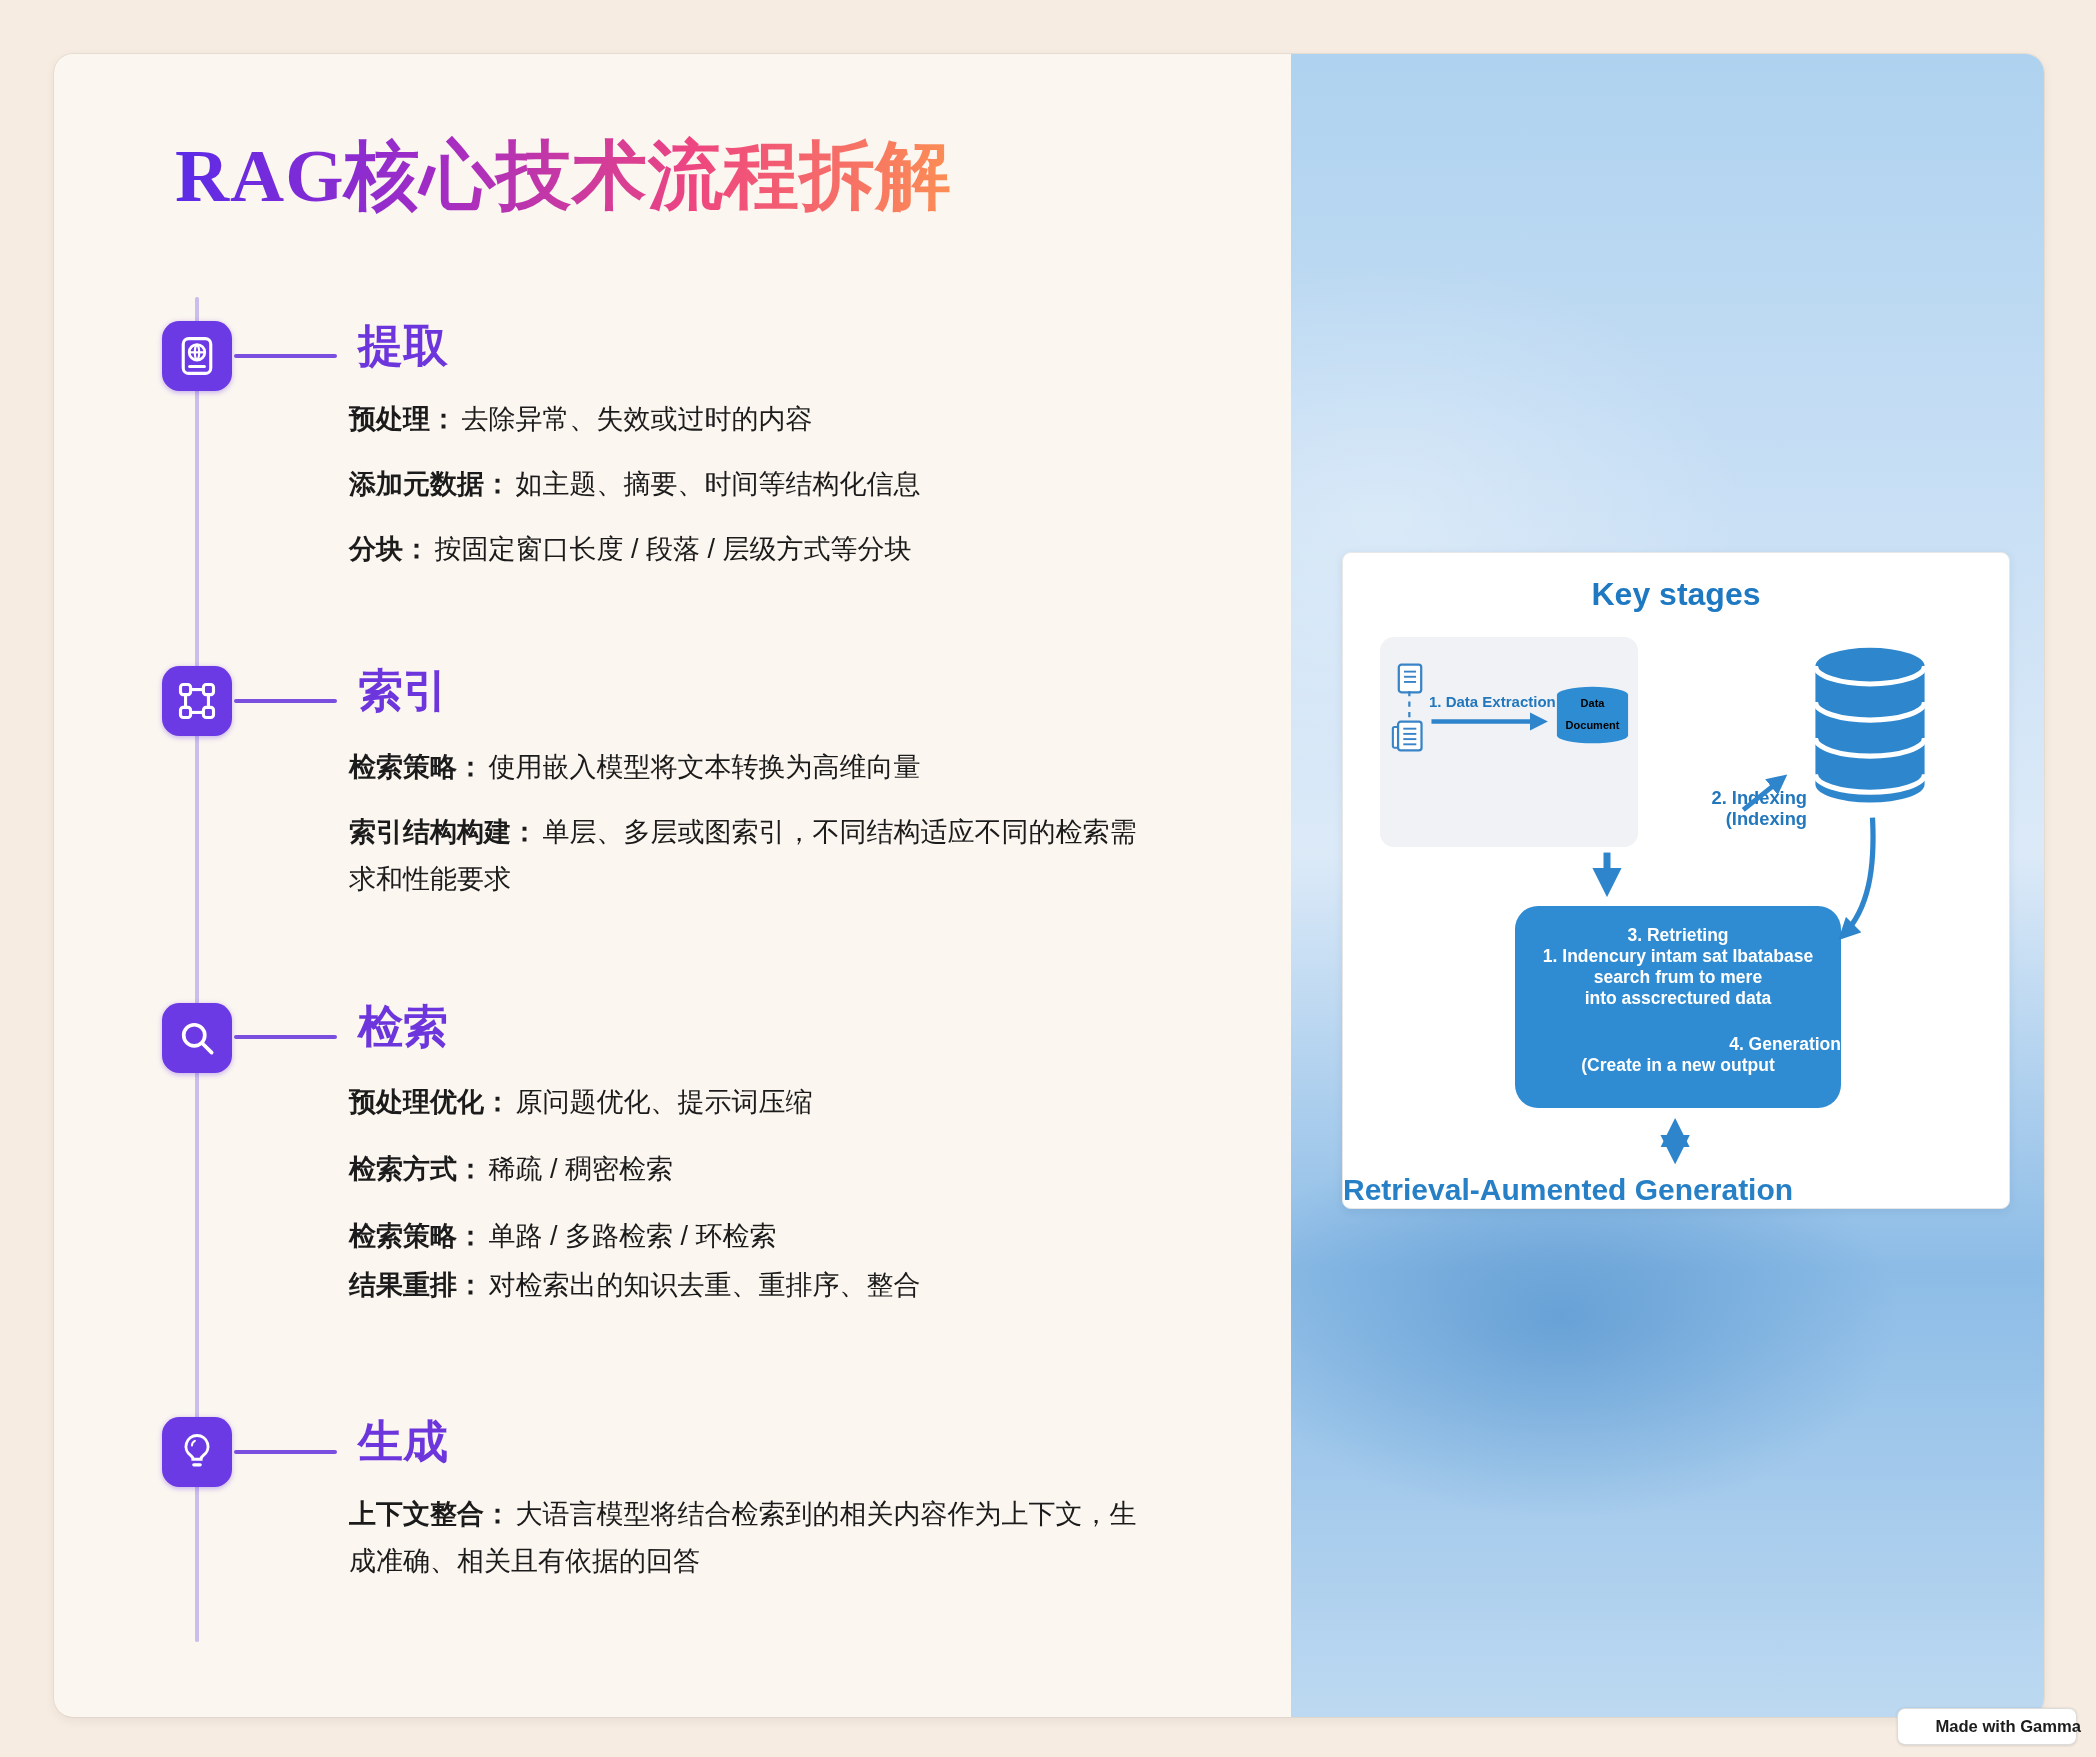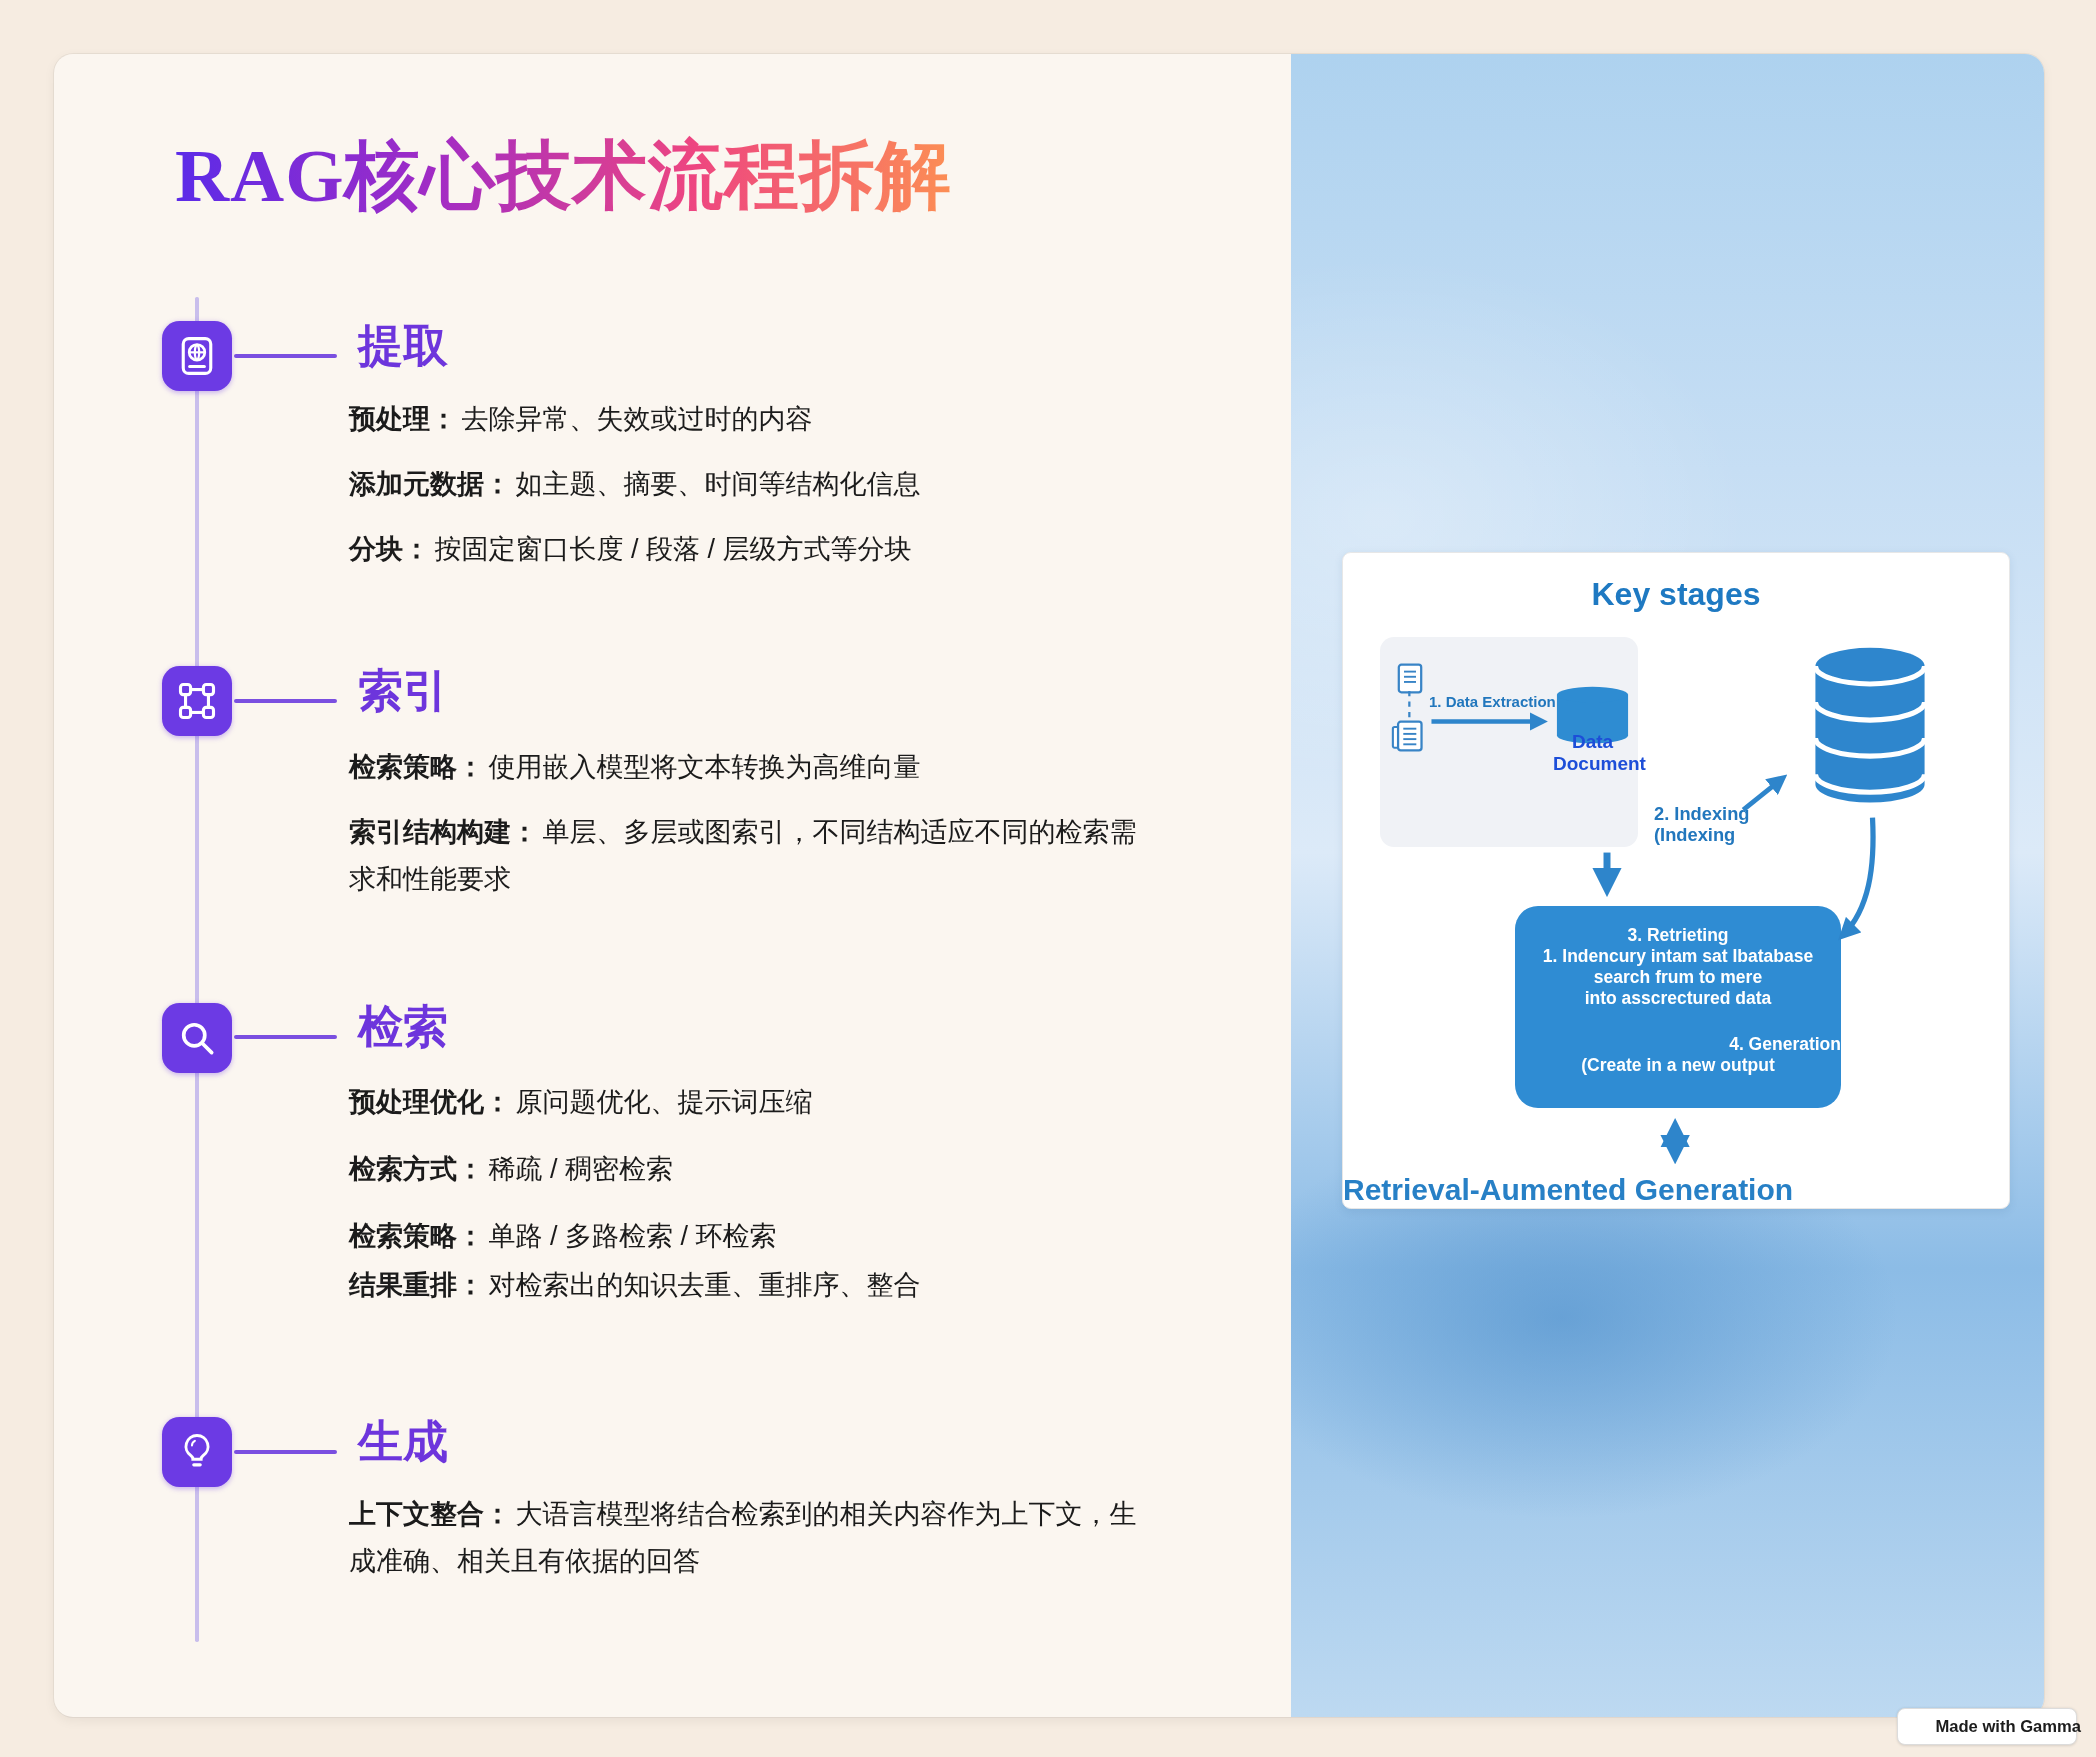--- a/index.html
+++ b/index.html
@@ -26,23 +26,23 @@
       radial-gradient(454px 271px at 36% 76%, rgba(78,143,203,.62), rgba(78,143,203,0) 74%),
       radial-gradient(611px 437px at 12% 28%, rgba(255,255,255,.30), rgba(255,255,255,0) 60%),
       linear-gradient(180deg,#AED2EF 0%,#C6DEF4 25%,#DCEAF8 48%,#8CBCE6 73%,#BDD9F1 100%);}
   .dcard{position:absolute;left:1287px;top:498px;width:666px;height:655px;background:#FFFFFF;
          border:0.9px solid #E7E7E7;border-radius:8.7px;box-shadow:0 2.6px 8.7px rgba(30,80,130,.10);}
   .dtitle{position:absolute;left:0;top:23px;width:100%;text-align:center;margin:0;
           font-size:32px;font-weight:700;color:#1E79C2;}
   .graybox{position:absolute;left:37px;top:84px;width:258px;height:210px;background:#F0F2F6;border-radius:14px;}
   .dex-label{position:absolute;left:86px;top:141px;width:129px;font-size:15px;font-weight:700;color:#2277BD;line-height:1.1;}
   .cylinder{position:absolute;left:210px;top:133px;width:79px;height:59px;}
-  .cyl-text{position:absolute;left:0;width:100%;text-align:center;color:#1d4ed8;font-size:19px;font-weight:700;margin-top:34px;}
+  .cyl-text{position:absolute;left:0;width:100%;text-align:center;color:#000000;font-size:11px;font-weight:700;}
   .dbicon{position:absolute;left:468px;top:94px;width:118px;height:159px;}
-  .idx-label{position:absolute;left:311px;top:250px;width:153px;text-align:left;
+  .idx-label{position:absolute;left:311px;top:234px;width:153px;text-align:right;
              font-size:18.3px;font-weight:700;color:#2277BD;line-height:1.15;}
   .bluebox{position:absolute;left:172px;top:353px;width:326px;height:202px;background:#2F8CD3;border-radius:23px;
            color:#ffffff;text-align:center;font-size:17.5px;font-weight:700;line-height:21px;padding-top:19px;box-sizing:border-box;}
   .bluebox .grp2{margin-top:24.5px;text-align:right;}
   .caption{position:absolute;left:0;top:620px;width:100%;text-align:left;margin:0;
            font-size:30px;font-weight:700;color:#2780C6;}
   .arrows{position:absolute;left:0;top:0;width:666px;height:655px;pointer-events:none;}
   
   .badge{position:absolute;left:1897px;top:1708px;width:180px;height:37px;background:#FFFFFF;border:0.9px solid #DCDCDC;
          border-radius:7.9px;display:flex;align-items:center;gap:7.9px;padding:0 10.5px;box-sizing:border-box;

